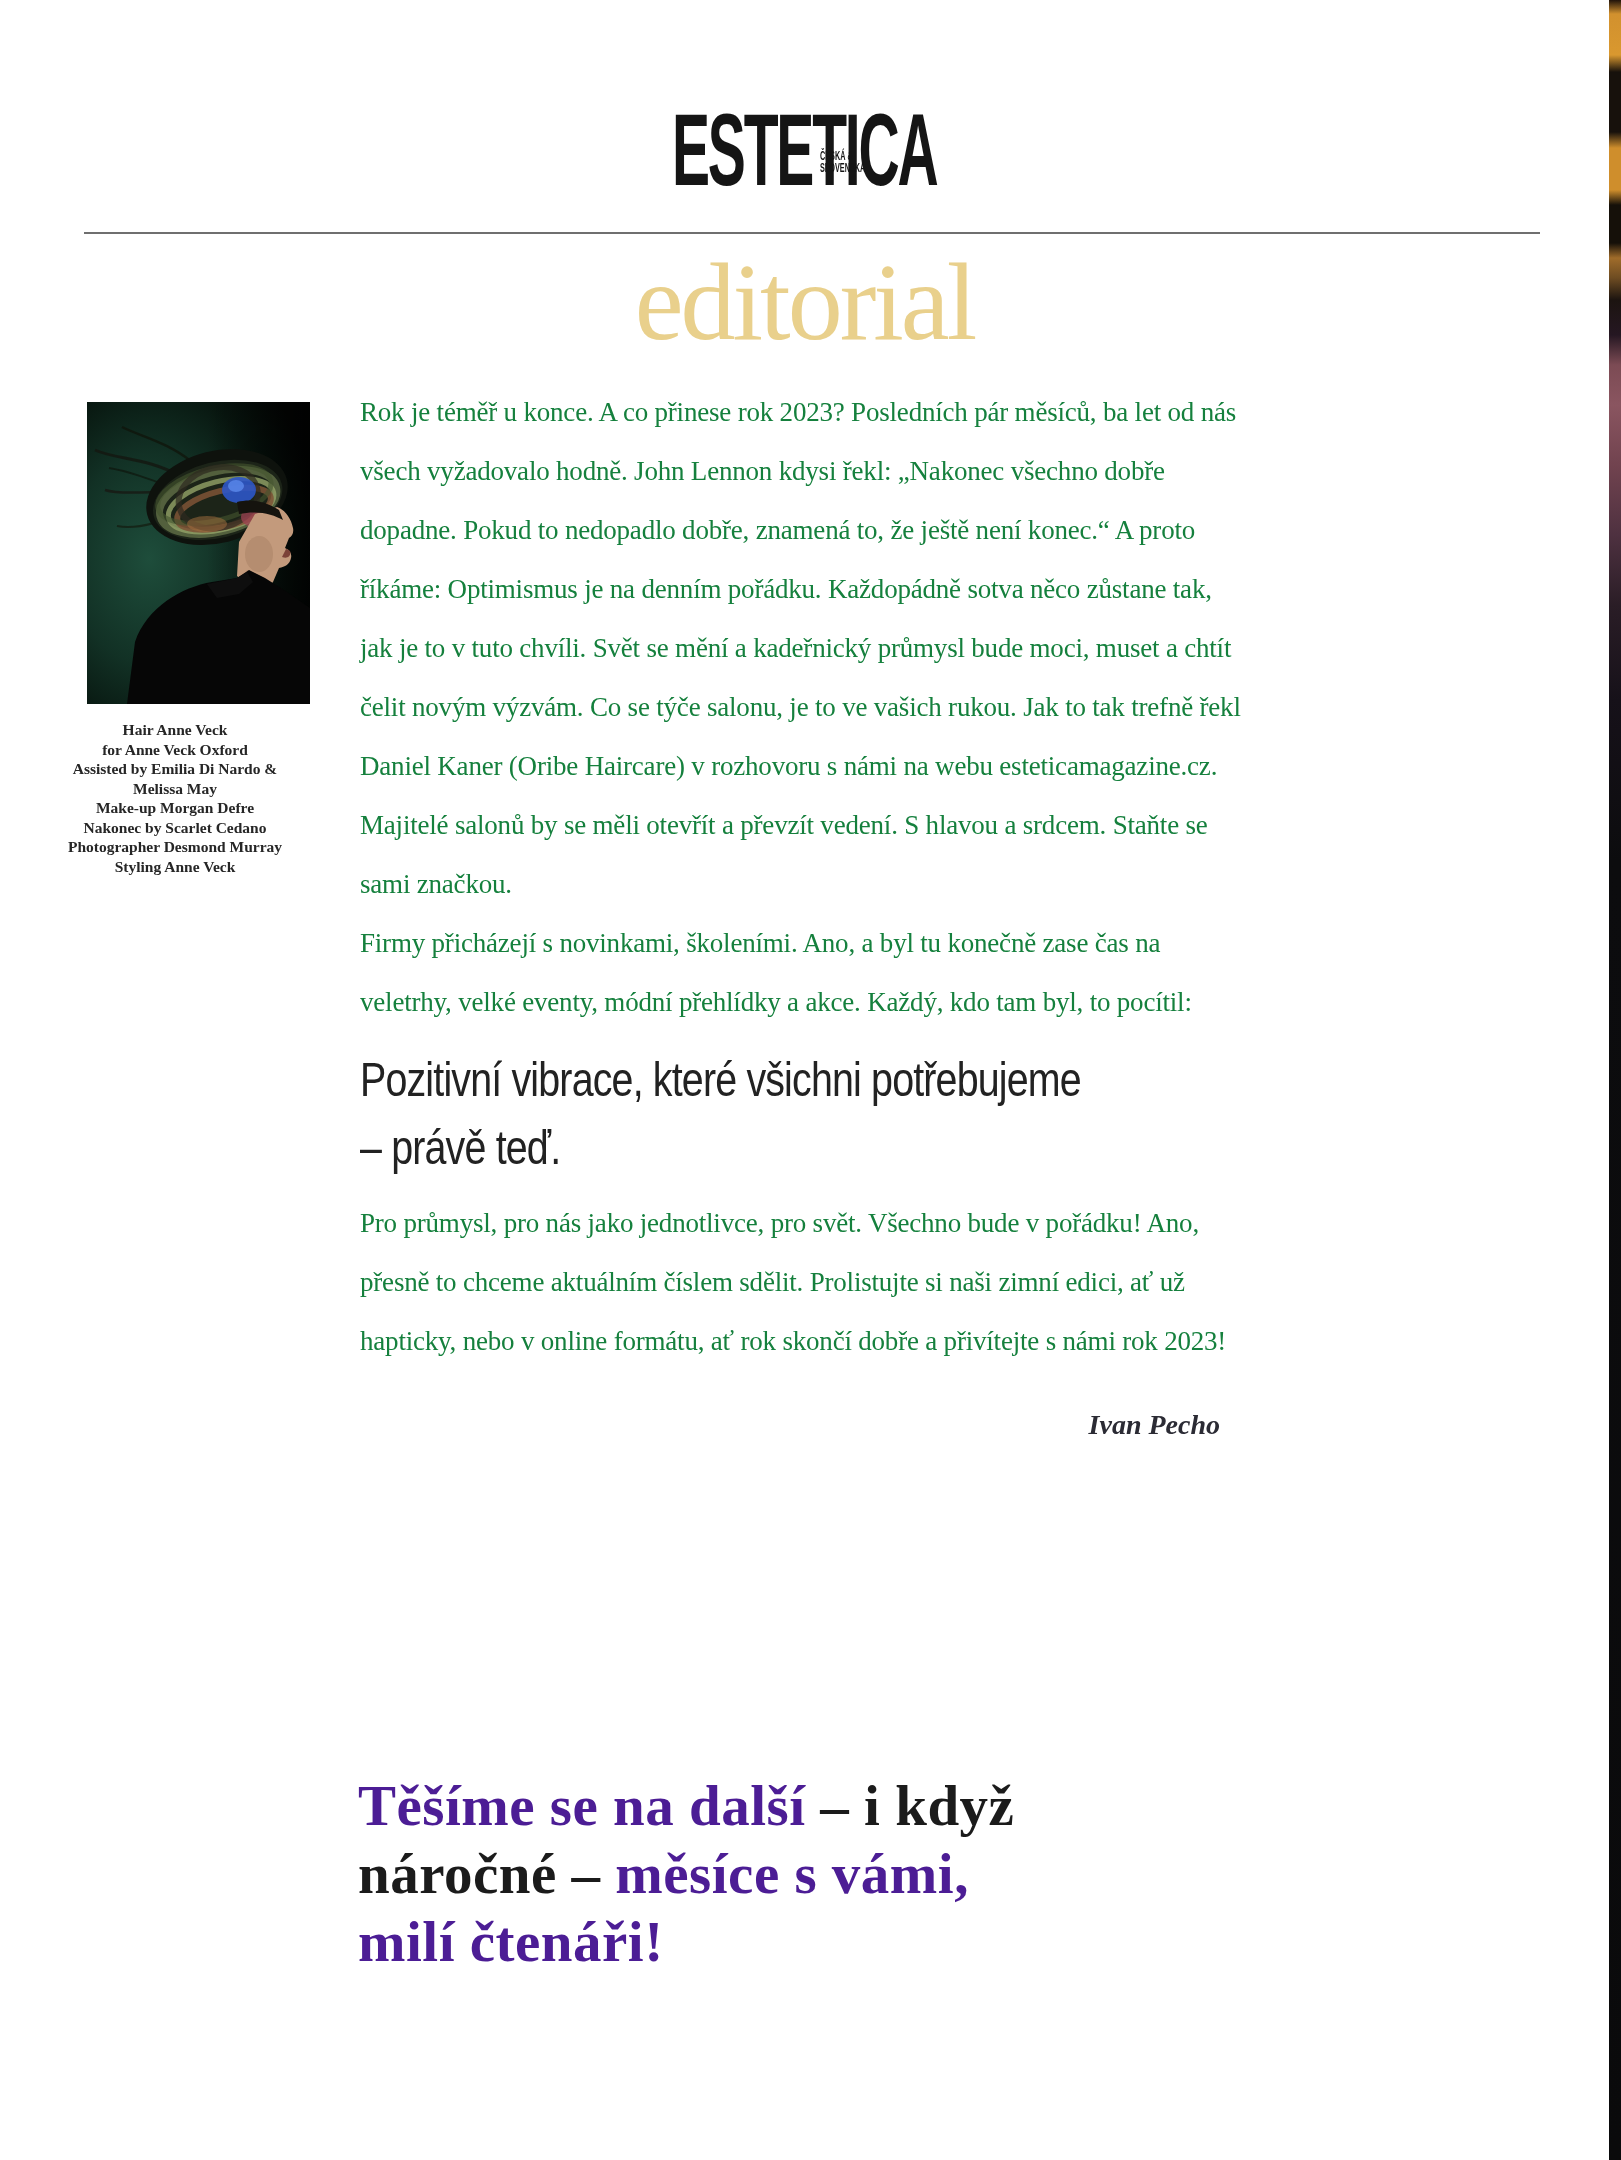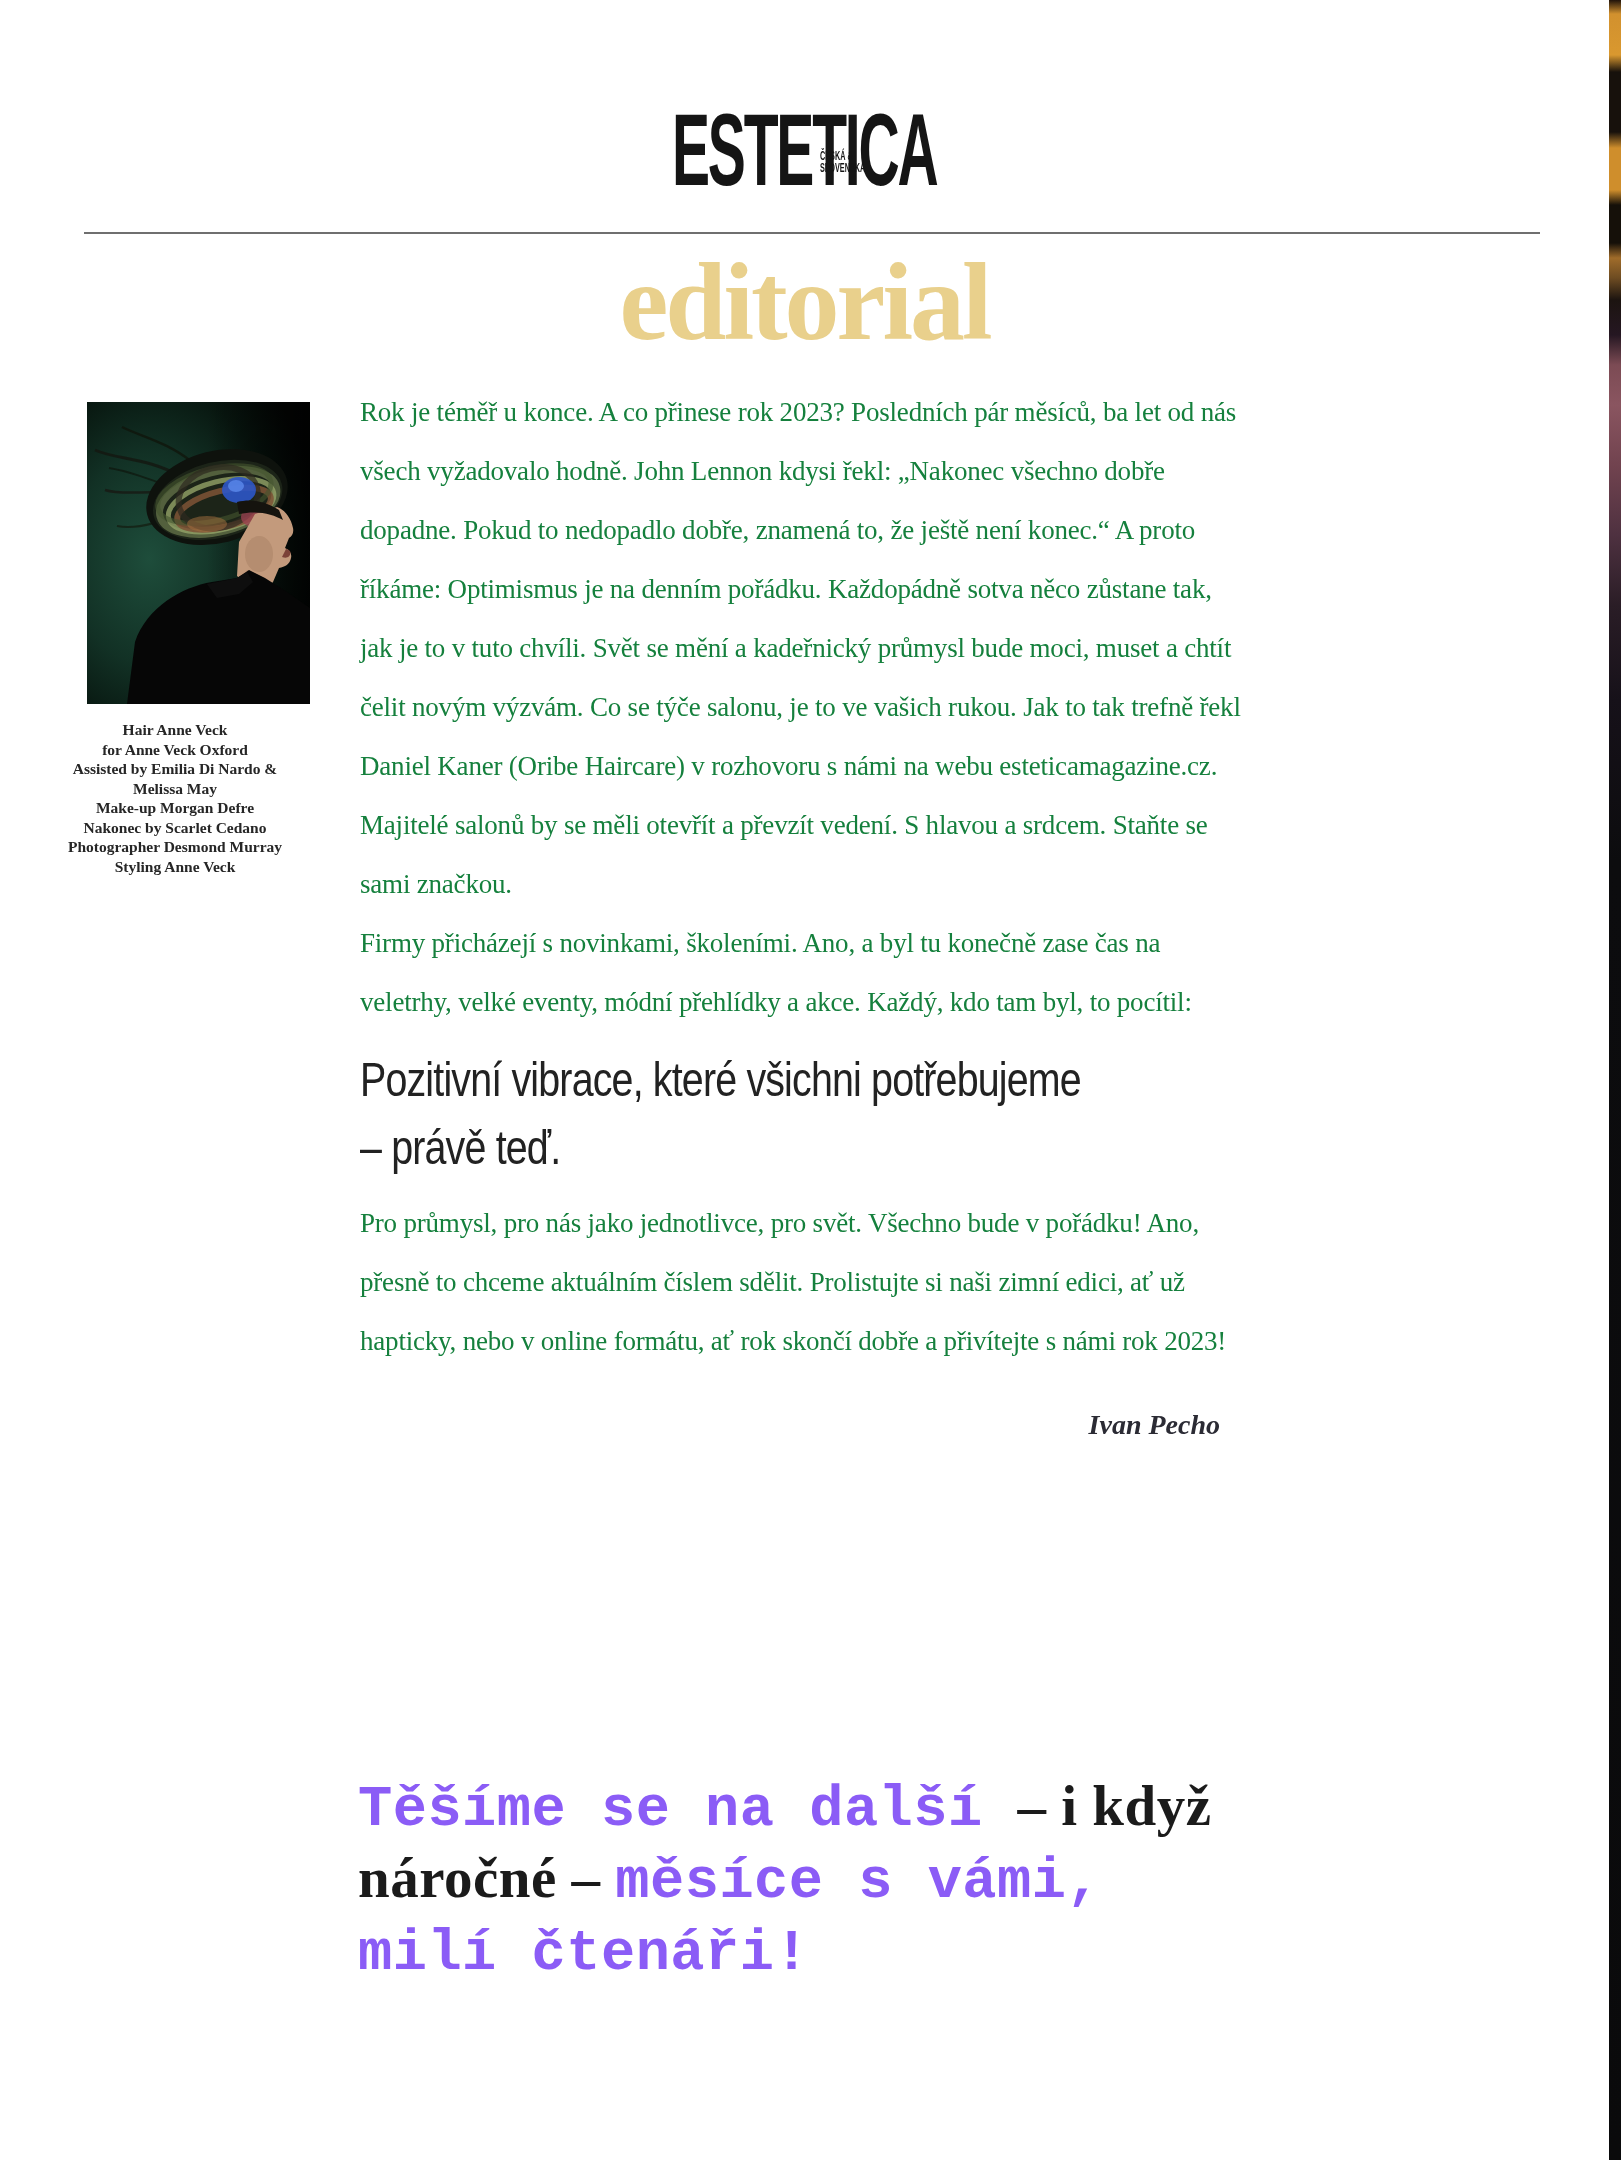--- a/index.html
+++ b/index.html
@@ -20,21 +20,21 @@
   .logo-sub{
     position:absolute;right:118px;top:50px;width:90px;
     font-size:13px;line-height:12px;letter-spacing:0;
     font-weight:bold;color:#151515;text-align:left;
   }
   .rule{position:absolute;left:84px;top:232px;width:1456px;height:2px;background:#6f6f6f;}
 
   
   .section-title{
     position:absolute;left:0;top:248px;width:1609px;text-align:center;
-    font-family:"Liberation Serif", serif;font-weight:700;
+    font-family:"Liberation Serif", serif;font-weight:400;
     font-size:110px;line-height:108px;letter-spacing:-3px;color:#e9d08c;
   }
 
   
   .photo{position:absolute;left:87px;top:402px;width:223px;height:302px;overflow:hidden;background:#0a1b13;}
   .photo svg{display:block;width:100%;height:100%;}
 
   
   .credits{
     position:absolute;left:40px;top:720px;width:270px;text-align:center;
@@ -59,21 +59,21 @@
     margin-top:38px;text-align:right;padding-right:100px;
     font-weight:bold;font-style:italic;font-size:28px;color:#2b2b34;
   }
 
   
   .footer-headline{
     position:absolute;left:358px;top:1772px;width:1100px;
     font-family:"Liberation Serif", serif;font-weight:bold;
     font-size:57px;line-height:68px;letter-spacing:0.5px;
   }
-  .footer-headline .gold{color:#8b5cf6;font-family:Liberation Mono, monospace;}
+  .footer-headline .gold{color:#4c1d95;}
   .footer-headline .ink{color:#1b1b1b;text-align:right;}
 
   
   .edge-strip{
     position:absolute;right:0;top:0;width:12px;height:2160px;
     background:linear-gradient(to bottom,
       #20130a 0px, #d2912e 14px, #d9982f 55px, #17110c 72px,
       #17110c 132px, #cf8e2c 148px, #cf8e2c 190px, #151009 205px,
       #151009 243px, #a06c2a 258px, #6e4c22 278px, #1c1410 300px,
       #251722 335px, #7c4b54 365px, #8a5560 405px, #71434f 465px,

